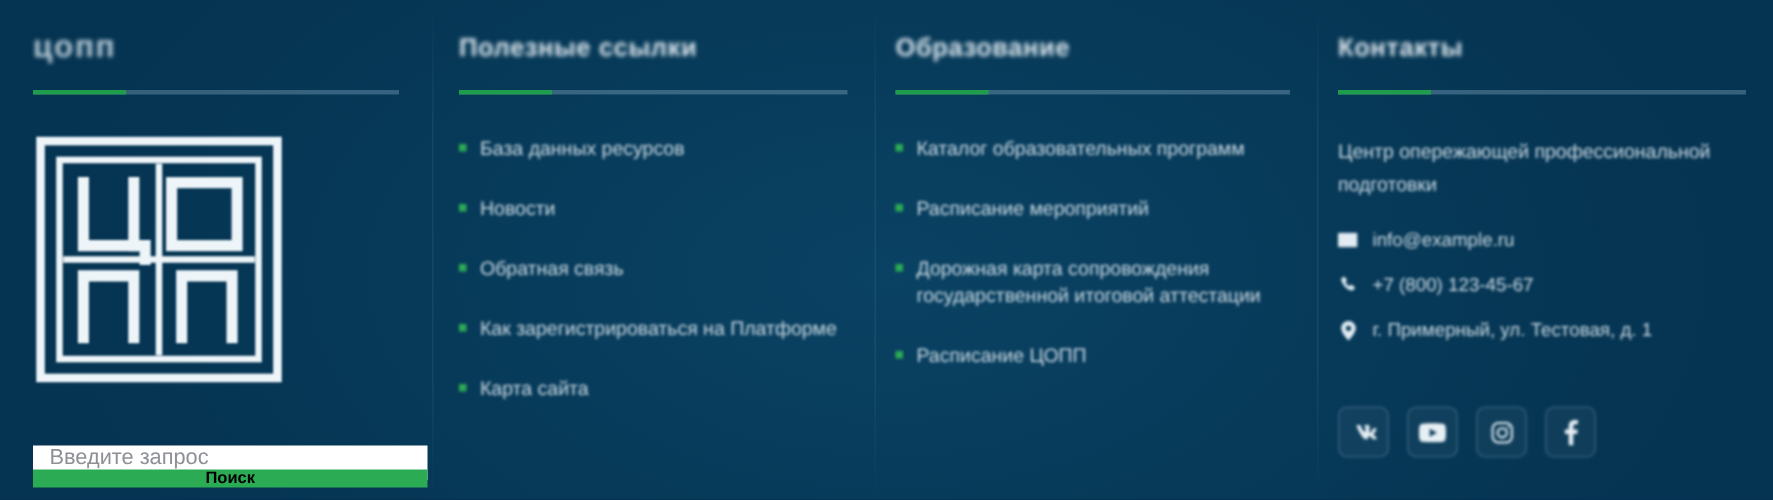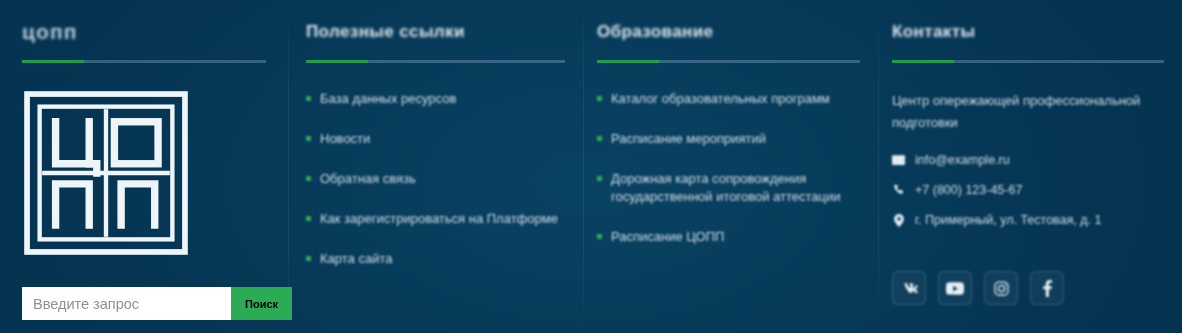--- a/index.html
+++ b/index.html
@@ -98,22 +98,23 @@
     filter: blur(0.7px);
   }
   .logo-box svg { display: block; width: 100%; height: 100%; }
 
   .searchbar {
     position: absolute;
     left: 22px;
     bottom: 13px;
     display: flex;
     width: 263px;
-    height: 33px;
+    height: 23px;
     background: #ffffff;
+    flex-direction: column;
   }
   .search-input {
     flex: 1 1 auto;
     border: 0;
     outline: 0;
     background: transparent;
     padding: 0 11px;
     font-family: "Liberation Sans", sans-serif;
     font-size: 14.5px;
     color: #333;

